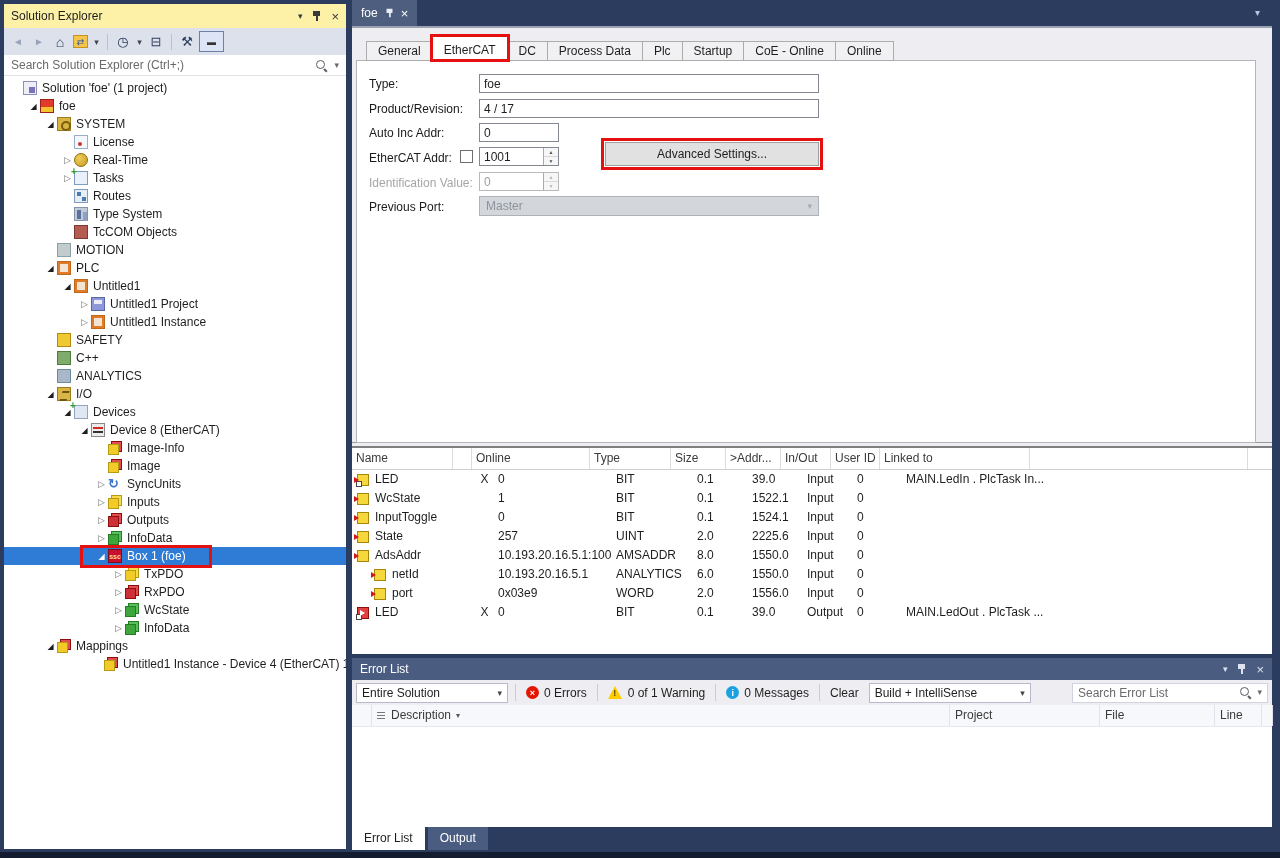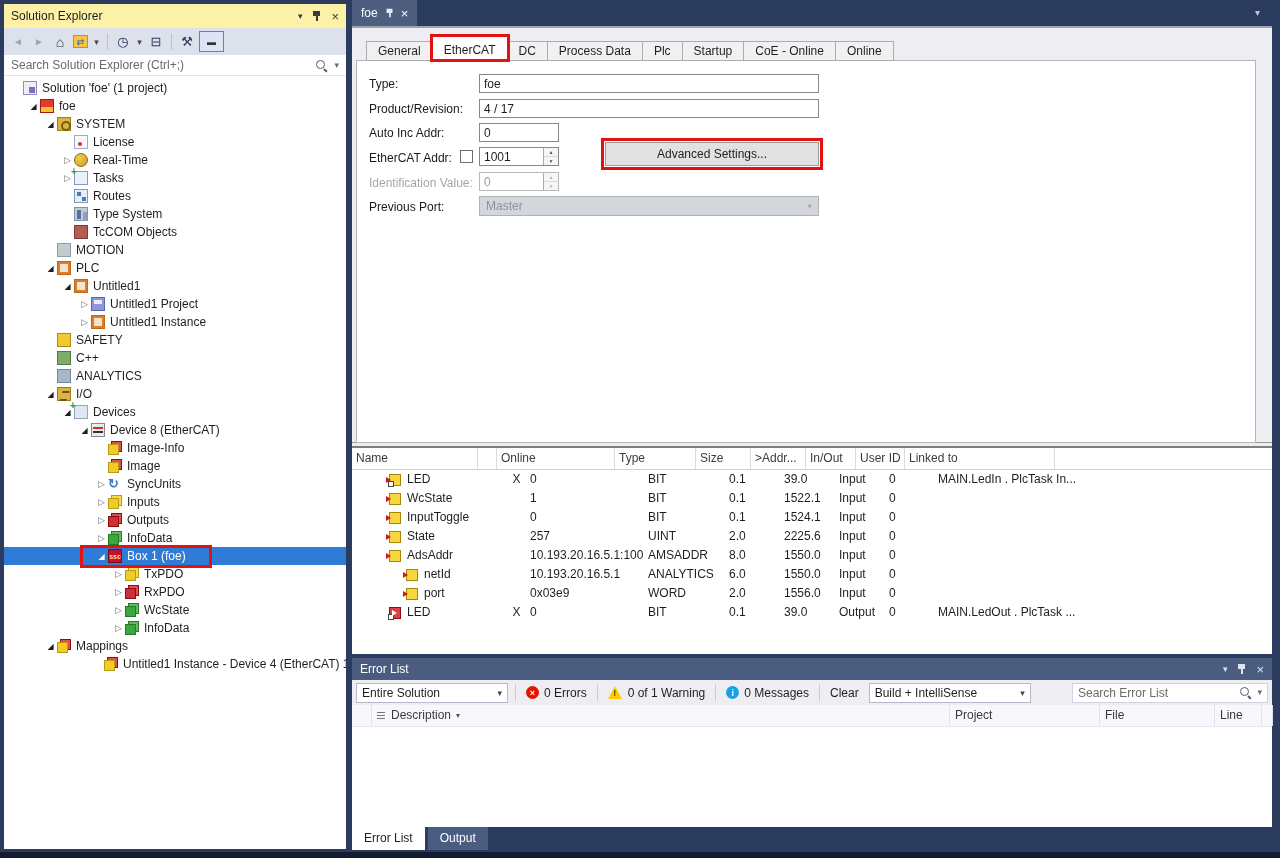--- a/index.html
+++ b/index.html
@@ -116,21 +116,21 @@
   .checkbox { position:absolute; width:13px; height:13px; background:#FFF; border:1px solid #6E6E6E; }
   .adv-btn { position:absolute; left:248px; top:81px; width:214px; height:24px; background:#E1E1E1; border:1px solid #9E9E9E; display:flex; align-items:center; justify-content:center; font-size:12px; color:#1E1E1E; }
   .red-annot-btn { position:absolute; inset:-5px; border:3px solid #E51010; pointer-events:none; }
   .combo { position:absolute; left:122px; width:340px; height:20px; background:#D3D6DB; border:1px solid #AEB3B9; color:#8C939C; font-size:12px; display:flex; align-items:center; justify-content:space-between; padding:0 6px; }
   .combo-chev { font-size:9px; color:#A8ACB2; }
 
   .splitter { position:absolute; left:0; top:414px; width:100%; height:6px; background:#EEEEF2; border-top:1px solid #9A9A9A; border-bottom:2px solid #7F7F7F; }
   .grid { position:absolute; left:0; top:420px; width:100%; height:206px; background:#FFFFFF; font-size:12px; color:#1E1E1E; overflow:hidden; }
   .grid-header { display:flex; height:22px; border-bottom:1px solid #D0D0D0; color:#3B3B3B; }
   .gh-cell { border-right:1px solid #DCDCDC; padding:0 4px; line-height:21px; overflow:hidden; white-space:nowrap; flex:none; }
-  .g-row { display:flex; height:19px; align-items:center;padding-left:32px; }
+  .g-row { display:flex; height:19px; align-items:center; }
   .g-cell { flex:none; padding:0 4px; line-height:19px; overflow:hidden; white-space:nowrap; }
   .g-name { display:flex; align-items:center; padding-left:5px; }
   .g-x { text-align:center; padding:0; }
   .gi { width:12px; height:12px; position:relative; flex:none; margin-right:6px; }
   .gi-in, .gi-in-linked { background:#F6D83C; border:1px solid #A8860A; }
   .gi-out-linked { background:#E04040; border:1px solid #8E0E0E; }
   .gi::after { content:""; position:absolute; left:-4px; top:2px; border-left:5px solid #D41818; border-top:3px solid transparent; border-bottom:3px solid transparent; }
   .gi-out-linked::after { border-left-color:#FFFFFF; left:2px; }
   .gi-in-linked::before, .gi-out-linked::before { content:""; position:absolute; left:-2px; bottom:-2px; width:4px; height:4px; background:#FFF; border:1px solid #444; }
 
@@ -429,21 +429,21 @@
         <div class="combo" style="top:135px">
           <span>Master</span>
           <span class="combo-chev">▾</span>
         </div>
       </div>
 
       <div class="splitter"></div>
 
       <div class="grid">
         <div class="grid-header" id="grid-header">
-            <span class="gh-cell" style="width: 126px;">Name</span>
+            <span class="gh-cell" style="width: 101px;">Name</span>
             <span class="gh-cell" style="width: 19px;"></span>
             <span class="gh-cell" style="width: 118px;">Online</span>
             <span class="gh-cell" style="width: 81px;">Type</span>
             <span class="gh-cell" style="width: 55px;">Size</span>
             <span class="gh-cell" style="width: 55px;">&gt;Addr...</span>
             <span class="gh-cell" style="width: 50px;">In/Out</span>
             <span class="gh-cell" style="width: 49px;">User ID</span>
             <span class="gh-cell" style="width: 150px;">Linked to</span>
             <span class="gh-cell" style="width: 218px;"></span>
           </div>

